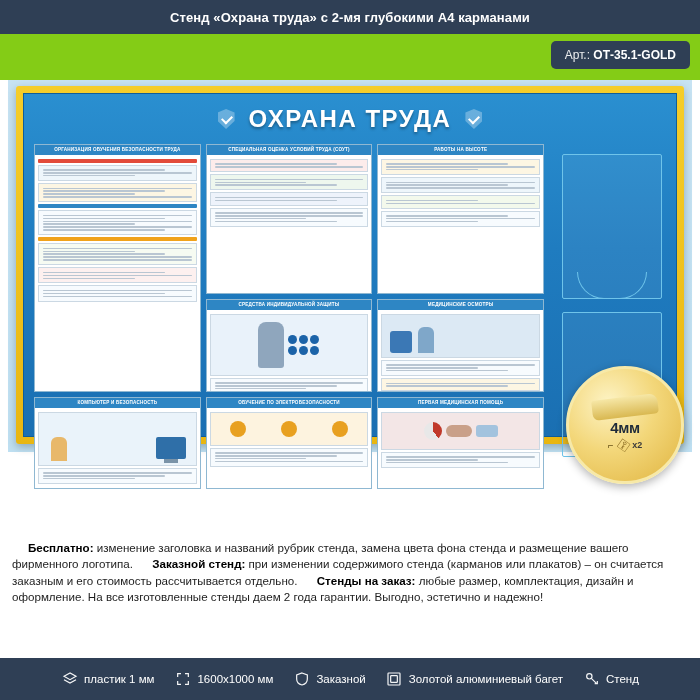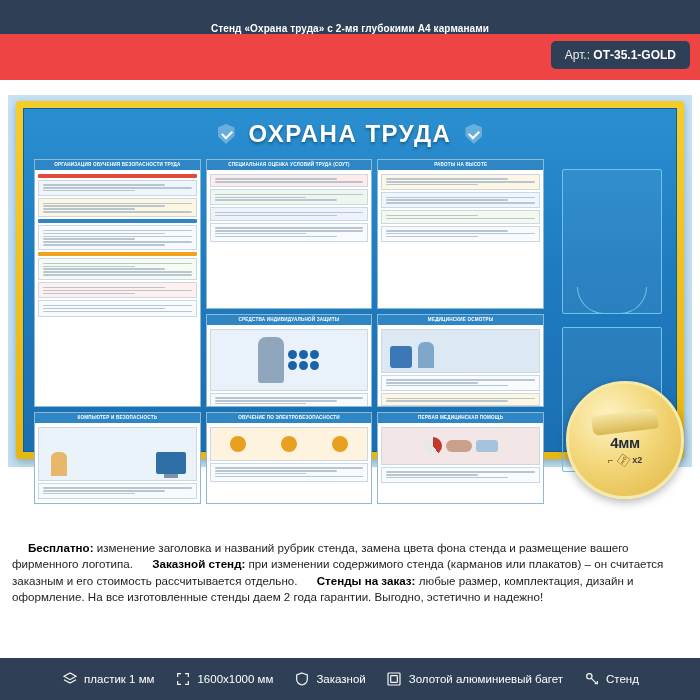--- a/index.html
+++ b/index.html
@@ -9,45 +9,45 @@
     background: #ffffff;
     overflow: hidden;
   }
   .page { position: relative; width: 700px; height: 700px; background: #fff; }
 
   
   .header {
     height: 34px;
     background: #2f3f55;
     color: #fff;
-    display: flex; align-items: flex-end; justify-content: center;
-    font-size: 10px; font-weight: bold;
+    display: flex; align-items: center; justify-content: center;
+    font-size: 13px; font-weight: bold;
     letter-spacing: .1px;
   }
 
   
   .art-strip {
     position: relative;
     height: 46px;
-    background: #ef4444;
+    background: #84cc16;
   }
   .art-badge {
     position: absolute; right: 10px; top: 7px;
     background: #2f3f55; color: #fff;
     border-radius: 5px;
     padding: 7px 14px;
     font-size: 12px;
   }
   .art-badge .lbl { font-weight: normal; opacity: .9; }
   .art-badge .val { font-weight: bold; }
 
   
   .stand-wrap {
     position: relative;
-    margin: 15px 8px;
+    margin: 0 8px;
     height: 372px;
     background: linear-gradient(180deg,#c7e3f3 0%, #bfe0f2 100%);
   }
   .stand {
     position: absolute; inset: 6px 8px 8px 8px;
     background: #f0c419;
     background: linear-gradient(180deg,#f5cd2a 0%,#e8b611 100%);
     border-radius: 3px;
     padding: 7px;
     box-shadow: 0 3px 8px rgba(0,0,0,.25);

